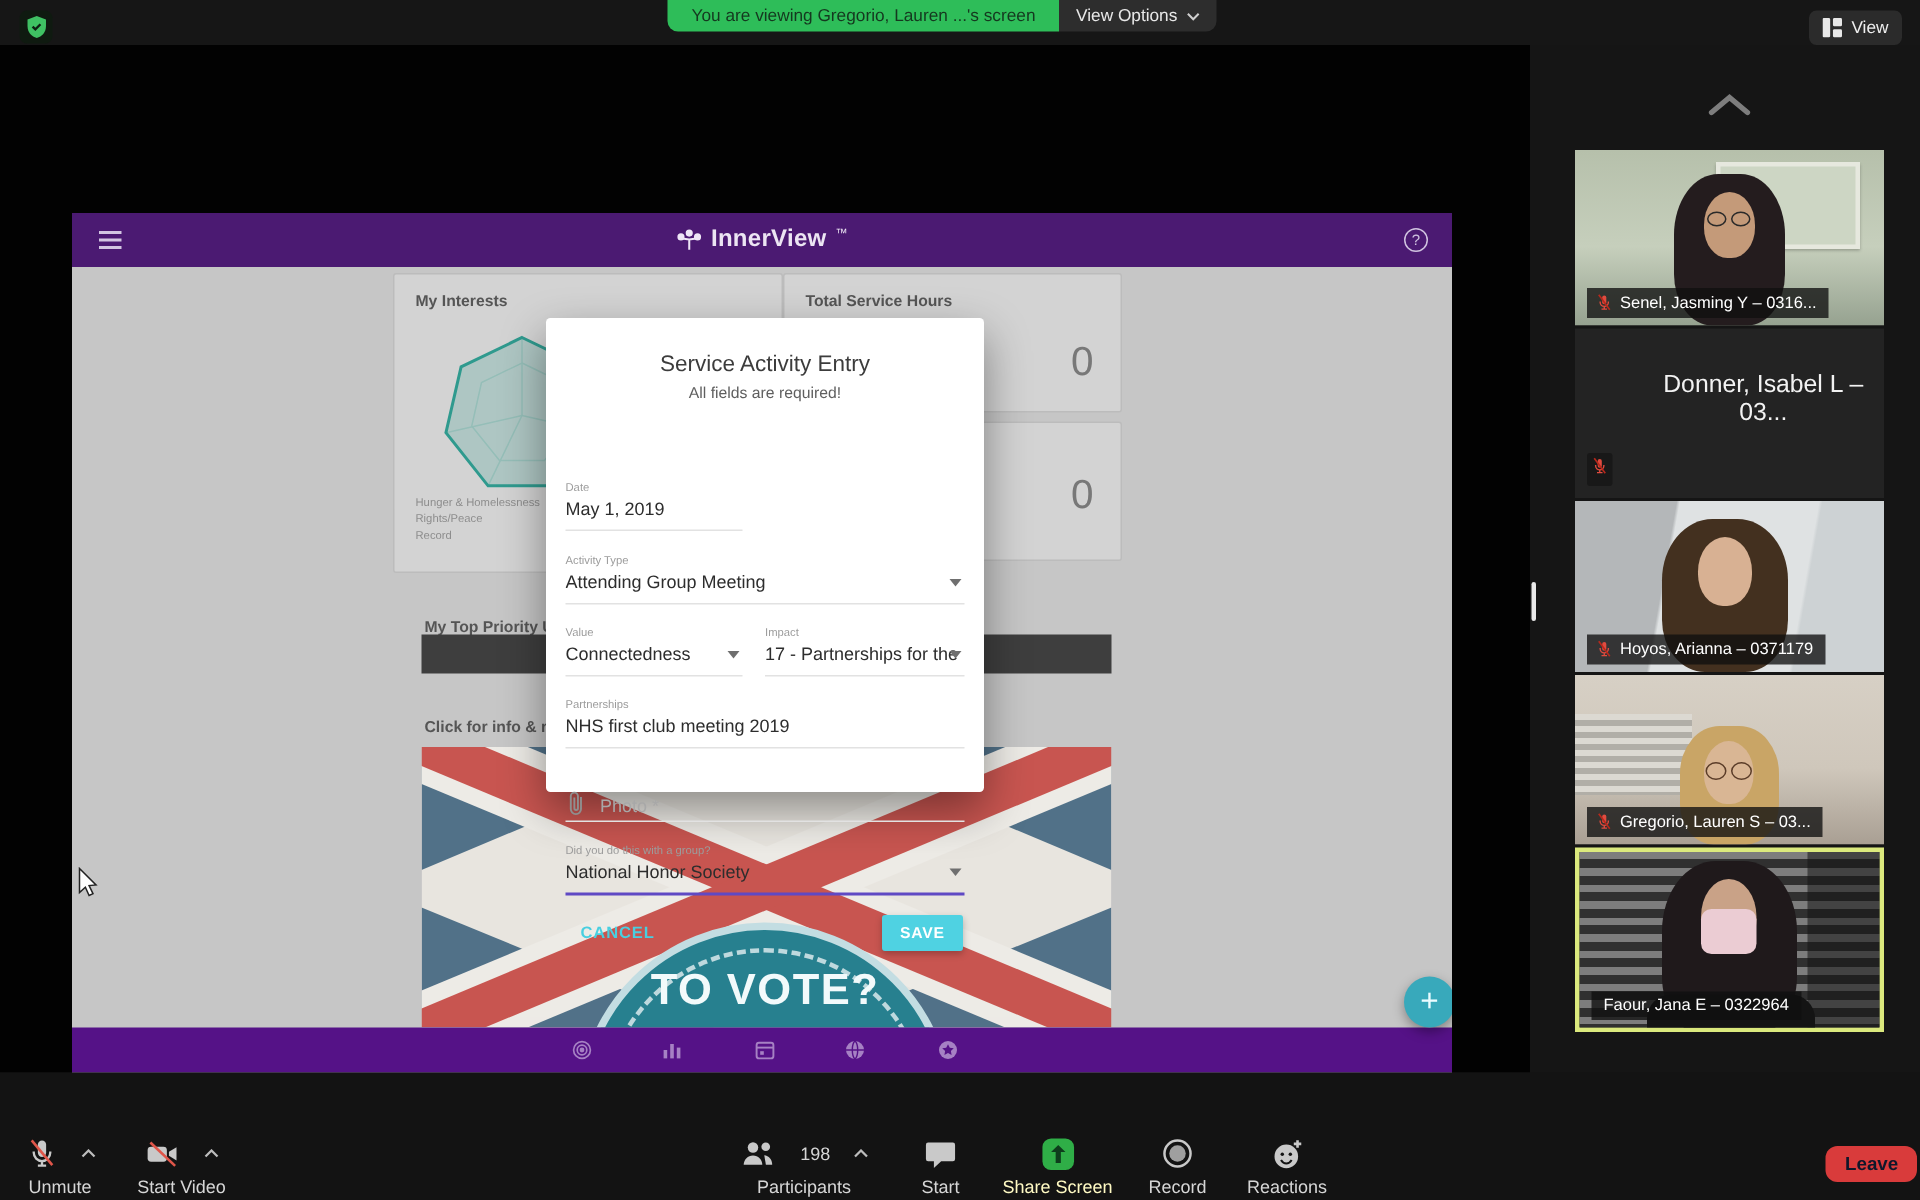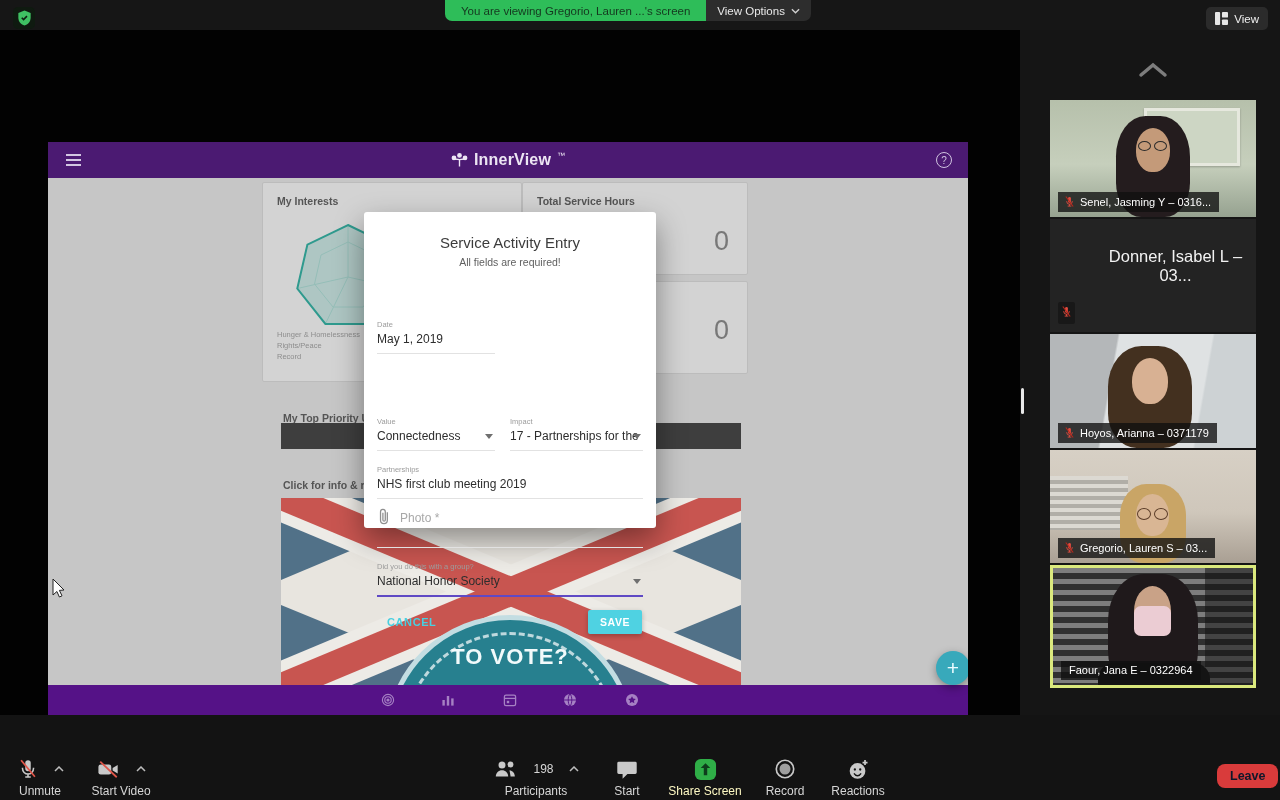--- a/index.html
+++ b/index.html
@@ -44,21 +44,21 @@
   .big-zero { position:absolute; right:18px; top:50%; transform:translateY(-42%); font-size:27px; color:#787878; }
   .card-hours-1 .big-zero { top:62%; }
 
   .priority-title { position:absolute; left:235px; top:234px; font-size:10.5px; font-weight:bold; color:#555; white-space:nowrap; }
   .priority-bar { position:absolute; left:233px; top:245px; width:460px; height:26px; background:#3e3e3e; z-index:1; }
   .click-info { position:absolute; left:235px; top:301px; font-size:10.5px; font-weight:bold; color:#555; white-space:nowrap; }
   .flag { position:absolute; left:233px; top:320px; width:460px; height:187px; z-index:1; overflow:hidden; opacity:.95; }
   .vote-badge { position:absolute; left:337px; top:437px; width:250px; height:250px; border-radius:50%;
     background:#27808f; border:5px solid #c3dde2; z-index:2; text-align:center; }
   .vote-badge::before { content:""; position:absolute; inset:12px; border:3px dashed rgba(255,255,255,.7); border-radius:50%; }
-  .vote-text { position:relative; margin-top:24px; font-size:22px; font-weight:bold; color:#f2fafb; letter-spacing:1px; }
+  .vote-text { position:relative; margin-top:24px; font-size:29px; font-weight:bold; color:#f2fafb; letter-spacing:1px; }
 
   .app-nav { position:absolute; left:0; bottom:0; width:920px; height:30px; background:#551287; z-index:15; }
   .nav-ico { position:absolute; top:7px; width:16px; height:16px; opacity:.55; }
   .fab { position:absolute; left:888px; top:509px; width:34px; height:34px; border-radius:50%; background:#38a9bb;
     color:#eafcff; font-size:21px; display:flex; align-items:center; justify-content:center; z-index:20;
     box-shadow:0 3px 8px rgba(0,0,0,.35); }
 
   
   .modal { position:absolute; left:316px; top:70px; width:292px; height:316px; background:#fff; border-radius:3px;
     box-shadow:0 12px 30px rgba(0,0,0,.4); z-index:10; }
@@ -70,21 +70,21 @@
   .fld .arr { position:absolute; right:2px; bottom:11px; width:0; height:0;
     border-left:4px solid transparent; border-right:4px solid transparent; border-top:5px solid #6f6f6f; }
   .f-title { left:13px; top:59px; width:266px; }
   .f-date { left:13px; top:108px; width:118px; }
   .f-hours { left:146px; top:108px; width:133px; }
   .f-type { left:13px; top:157px; width:266px; }
   .f-value { left:13px; top:205px; width:118px; }
   .f-impact { left:146px; top:205px; width:133px; }
   .f-impact .fval { padding-right:12px; }
   .f-desc { left:13px; top:253px; width:266px; }
-  .f-photo { left:13px; top:306px; width:266px; height:30px; display:flex; align-items:flex-end; gap:10px; padding-bottom:22px; }
+  .f-photo { left:13px; top:306px; width:266px; height:30px; display:flex; align-items:flex-end; gap:10px; padding-bottom:3px; }
   .photo-ph { font-size:12px; color:#a8a8a8; }
   .f-group { left:13px; top:350px; width:266px; border-bottom:2px solid #5f49c4; }
   .m-cancel { position:absolute; left:23px; top:404px; font-size:11px; font-weight:bold; letter-spacing:.6px; color:#48cfe0; }
   .m-save { position:absolute; right:14px; top:398px; width:54px; height:24px; background:#4fd2e2; border-radius:2px;
     color:#fff; font-size:10.5px; font-weight:bold; letter-spacing:.5px; display:flex; align-items:center;
     justify-content:center; box-shadow:0 2px 5px rgba(0,0,0,.25); }
 
   
   .tile { position:absolute; left:1050px; width:206px; background:#232323; overflow:hidden; }
   .t1 { top:100px; height:117px; }
@@ -257,20 +257,25 @@
     </div>
 
     <div class="modal">
       <div class="m-title">Service Activity Entry</div>
       <div class="m-sub">All fields are required!</div>
 
       <div class="fld f-date">
         <div class="flabel">Date</div>
         <div class="fval">May 1, 2019</div>
       </div>
+      <div class="fld f-type">
+        <div class="flabel">Activity Type</div>
+        <div class="fval">Attending Group Meeting</div>
+        <div class="arr"></div>
+      </div>
       <div class="fld f-value">
         <div class="flabel">Value</div>
         <div class="fval">Connectedness</div>
         <div class="arr"></div>
       </div>
       <div class="fld f-impact">
         <div class="flabel">Impact</div>
         <div class="fval">17 - Partnerships for the</div>
         <div class="arr"></div>
       </div>

